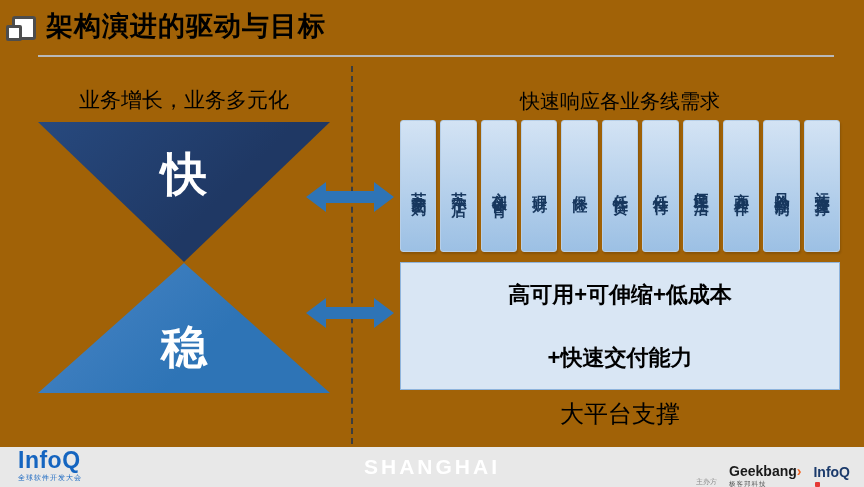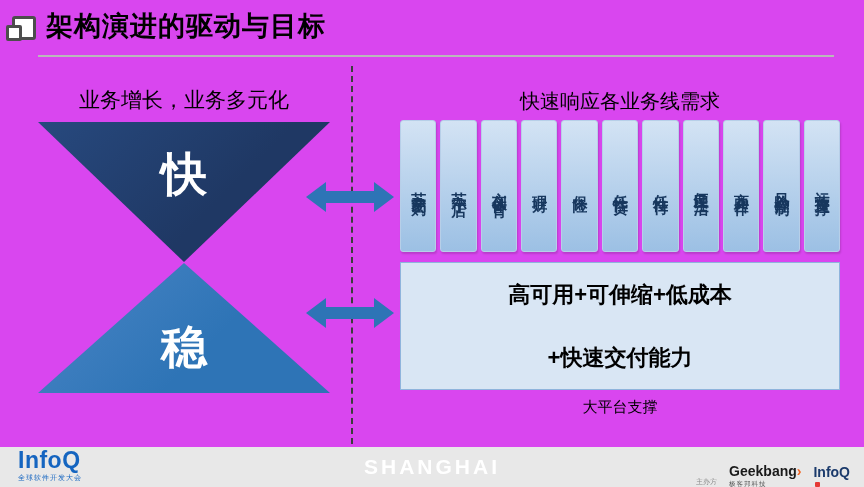--- a/index.html
+++ b/index.html
@@ -1,17 +1,17 @@
 <!DOCTYPE html>
 <html style="--dark-navy: #1F3864; --medium-blue: #2E74B6; --arrow-blue: #2E74B6; --box-fill-light: #D3E3F4; --box-fill-dark: #9CC0E4; --box-text: #17375E; --platform-fill: #D9E6F4; --platform-border: #8FB4DC; --footer-bg: #E8E8E8; --qcon-blue: #1565C0; --infoq-navy: #1B3A6B; --geek-orange: #F26522;"><head>
 <meta charset="utf-8">
 <style>
   html,body{margin:0;padding:0;background:#ffffff;}
   .slide{
-    position:relative;width:864px;height:487px;background:#d946ef;overflow:hidden;
+    position:relative;width:864px;height:487px;background:#a16207;overflow:hidden;
     font-family:"Liberation Sans","DejaVu Sans",sans-serif;color:#000;
   }
 
   
   .title-icon{
     position:absolute;left:12px;top:16px;width:18px;height:18px;
     border:3px solid #4d4d4d;border-radius:3px;background:#fff;
   }
   .title-icon::after{
     content:"";position:absolute;left:-9px;top:6px;width:10px;height:10px;
@@ -86,21 +86,21 @@
   }
   .platform-box{
     position:absolute;left:400px;top:262px;width:440px;height:128px;
     box-sizing:border-box;border:1px solid var(--platform-border);
     background:var(--platform-fill);
     display:flex;flex-direction:column;align-items:center;justify-content:center;gap:28px;
   }
   .platform-line{font-size:22px;font-weight:800;color:#000;line-height:1.6;}
   .right-bottom-label{
     position:absolute;left:400px;top:398px;width:440px;text-align:center;
-    font-size:15px;color:#000;
+    font-size:24px;color:#000;
   }
 
   
   .footer{
     position:absolute;left:0;top:447px;width:864px;height:40px;
     background:var(--footer-bg);
   }
   .qcon{position:absolute;left:18px;top:2px;line-height:1;}
   .qcon-text{font-size:23px;font-weight:800;color:var(--qcon-blue);letter-spacing:0.5px;}
   .qcon-sub{font-size:7px;color:var(--qcon-blue);margin-top:2px;letter-spacing:1px;}

